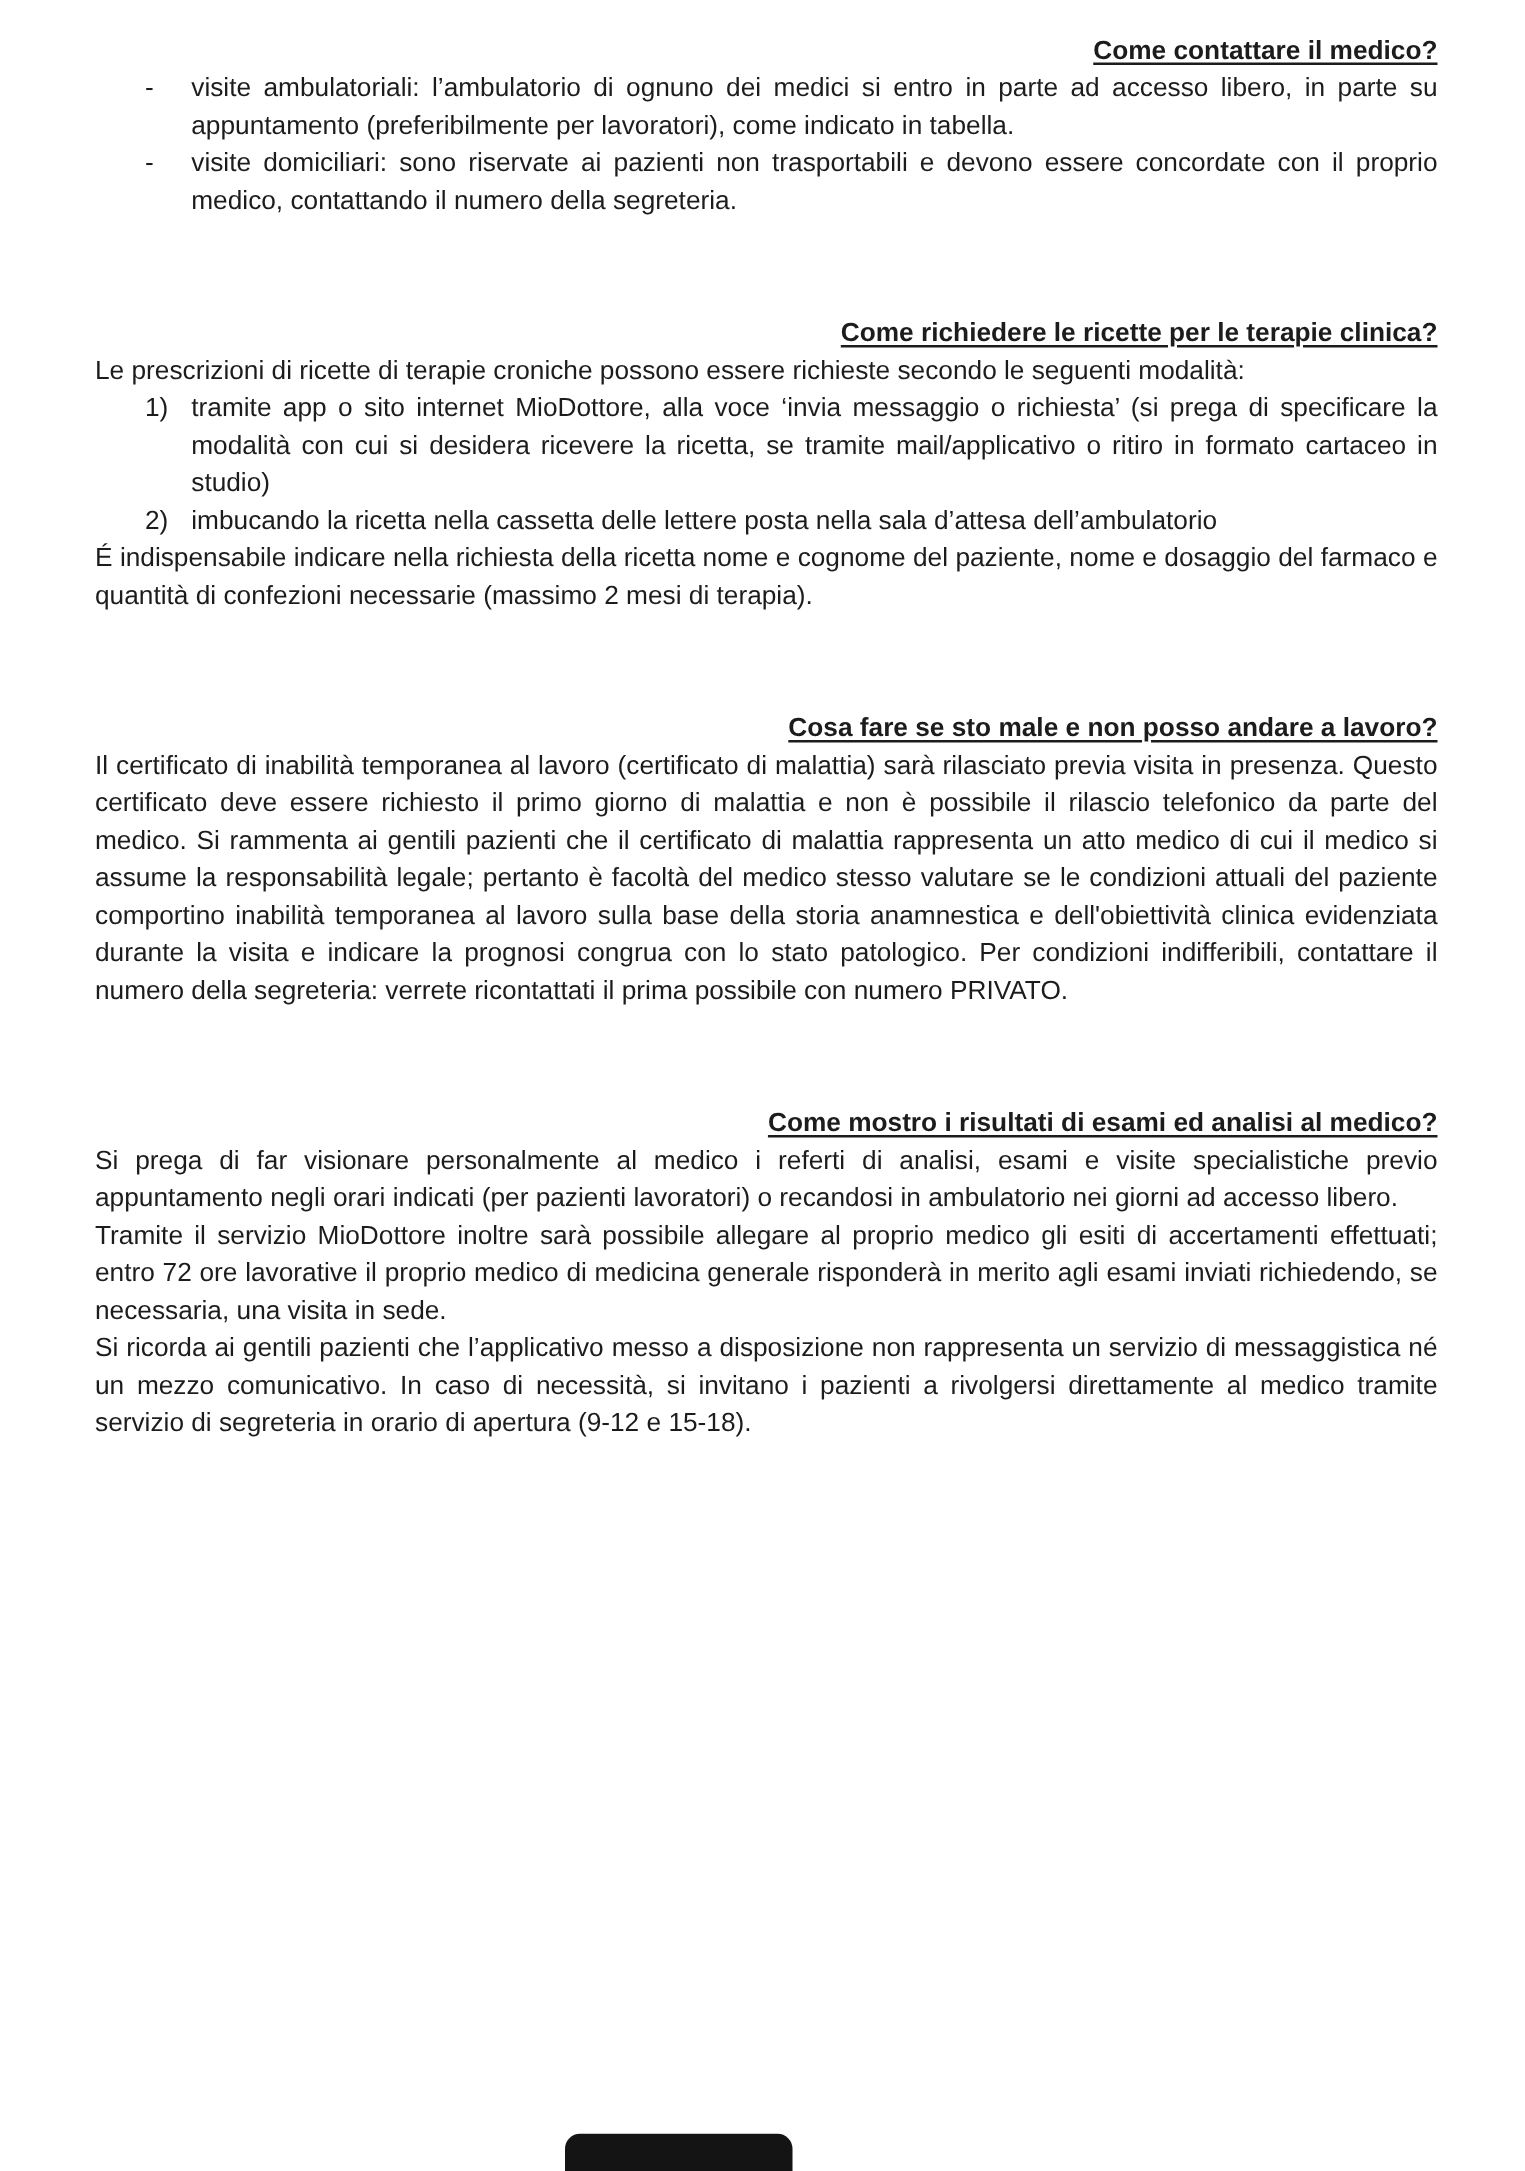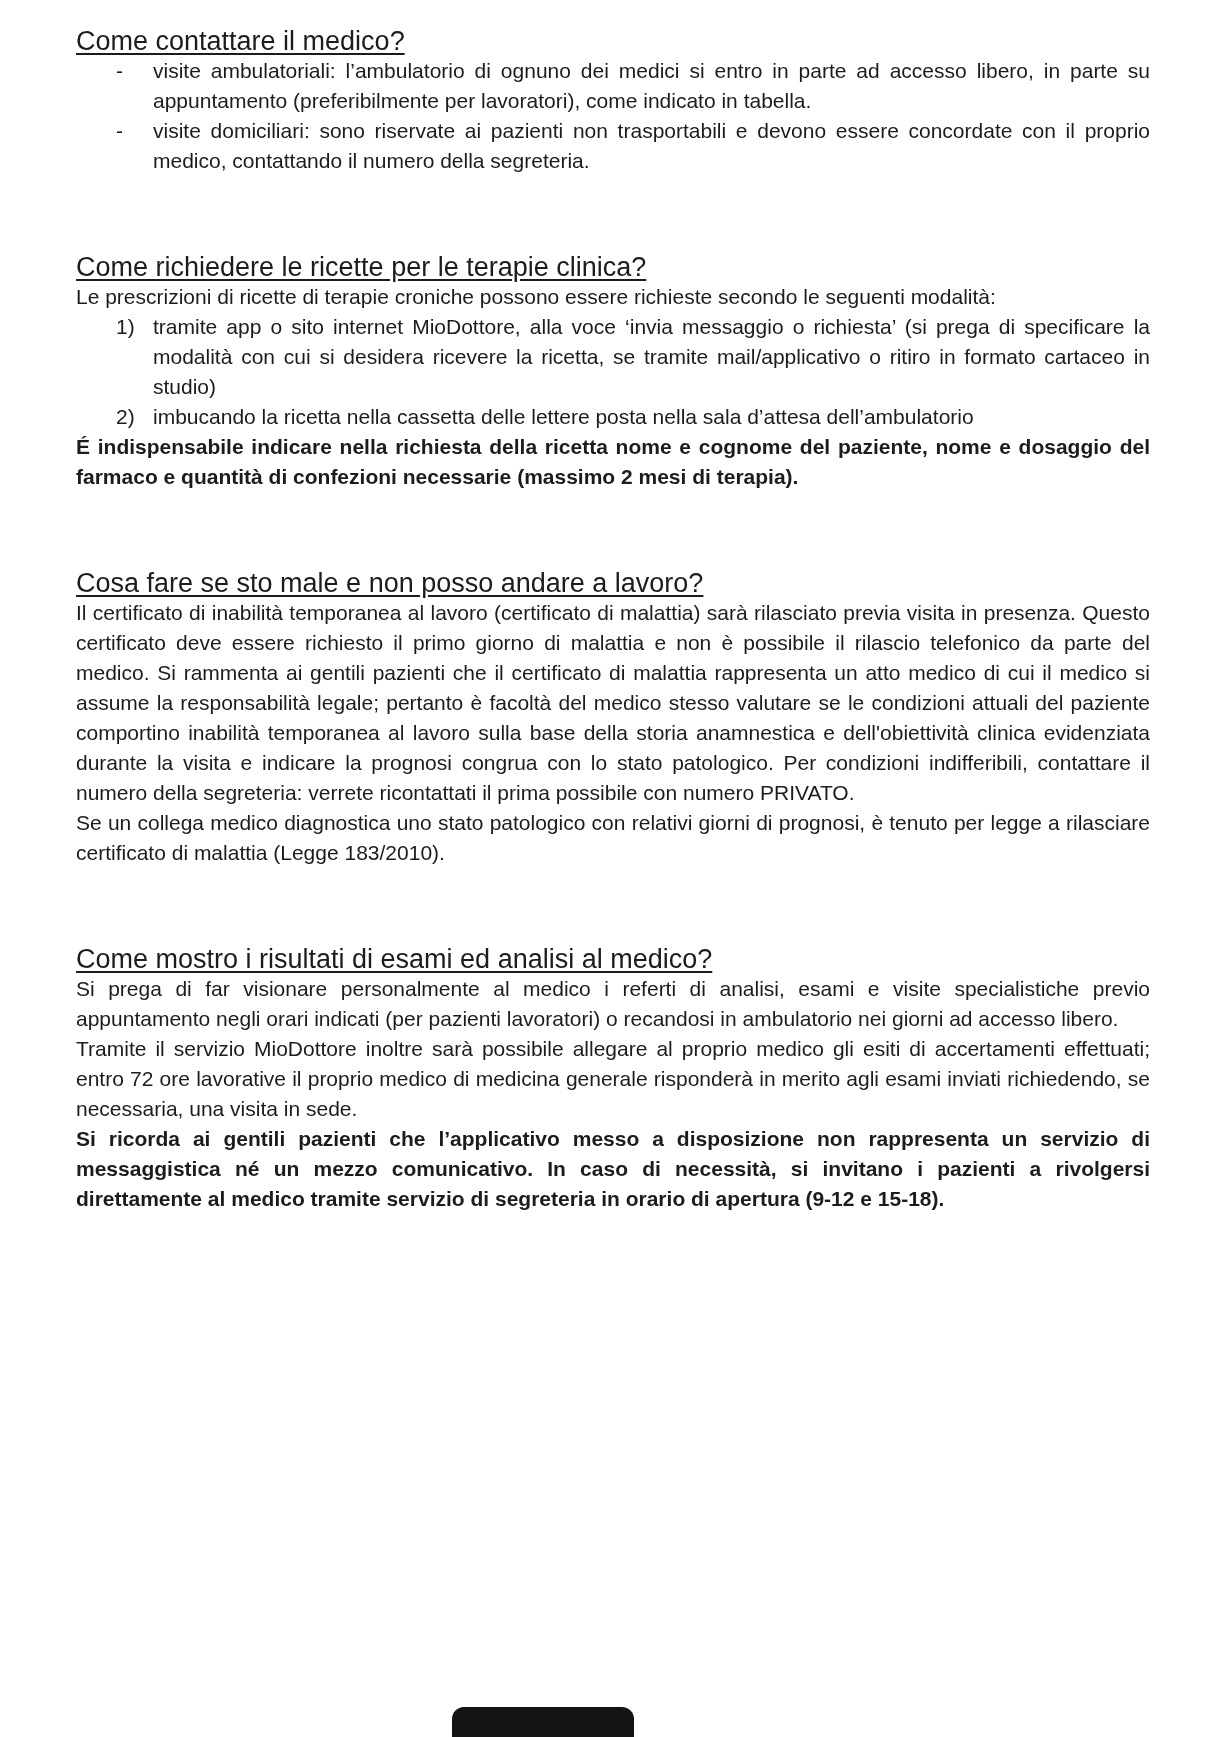--- a/index.html
+++ b/index.html
@@ -16,28 +16,29 @@
     position: absolute;
     top: 26px;
     left: 76px;
     width: 1074px;
     font-size: 21px;
     line-height: 30px;
   }
   .section { margin-top: 76px; }
   .section.first { margin-top: 0; }
   .heading {
-    font-size: 27px;
-    font-weight: 400;
+    font-size: 21px;
+    font-weight: 700;
     text-decoration: underline;
     text-underline-offset: 3px;
+    text-align: right;
   }
   .para { text-align: justify; }
   .indent { margin-left: 77px; }
-  .bold { font-weight: 700; }
+  .bold { font-weight: 400; }
   .hang { display: flex; align-items: flex-start; }
   .marker { flex: 0 0 77px; padding-left: 40px; }
   .txt { flex: 1; text-align: justify; }
   .bottom-object {
     position: absolute;
     left: 452px;
     bottom: 0;
     width: 182px;
     height: 30px;
     background: #141414;
@@ -71,21 +72,20 @@
     <div class="hang">
       <span class="marker">2)</span>
       <p class="txt">imbucando la ricetta nella cassetta delle lettere posta nella sala d’attesa dell’ambulatorio</p>
     </div>
     <p class="para bold">É indispensabile indicare nella richiesta della ricetta nome e cognome del paziente, nome e dosaggio del farmaco e quantità di confezioni necessarie (massimo 2 mesi di terapia).</p>
   </section>
 
   <section class="section">
     <h2 class="heading">Cosa fare se sto male e non posso andare a lavoro?</h2>
     <p class="para">Il certificato di inabilità temporanea al lavoro (certificato di malattia) sarà rilasciato previa visita in presenza. Questo certificato deve essere richiesto il primo giorno di malattia e non è possibile il rilascio telefonico da parte del medico. Si rammenta ai gentili pazienti che il certificato di malattia rappresenta un atto medico di cui il medico si assume la responsabilità legale; pertanto è facoltà del medico stesso valutare se le condizioni attuali del paziente comportino inabilità temporanea al lavoro sulla base della storia anamnestica e dell'obiettività clinica evidenziata durante la visita e indicare la prognosi congrua con lo stato patologico. Per condizioni indifferibili, contattare il numero della segreteria: verrete ricontattati il prima possibile con numero PRIVATO.</p>
-    <p class="para">Se un collega medico diagnostica uno stato patologico con relativi giorni di prognosi, è tenuto per legge a rilasciare certificato di malattia (Legge 183/2010).</p>
   </section>
 
   <section class="section">
     <h2 class="heading">Come mostro i risultati di esami ed analisi al medico?</h2>
     <p class="para">Si prega di far visionare personalmente al medico i referti di analisi, esami e visite specialistiche previo appuntamento negli orari indicati (per pazienti lavoratori) o recandosi in ambulatorio nei giorni ad accesso libero.</p>
     <p class="para">Tramite il servizio MioDottore inoltre sarà possibile allegare al proprio medico gli esiti di accertamenti effettuati; entro 72 ore lavorative il proprio medico di medicina generale risponderà in merito agli esami inviati richiedendo, se necessaria, una visita in sede.</p>
     <p class="para bold">Si ricorda ai gentili pazienti che l’applicativo messo a disposizione non rappresenta un servizio di messaggistica né un mezzo comunicativo. In caso di necessità, si invitano i pazienti a rivolgersi direttamente al medico tramite servizio di segreteria in orario di apertura (9-12 e 15-18).</p>
   </section>
 
 </div>

